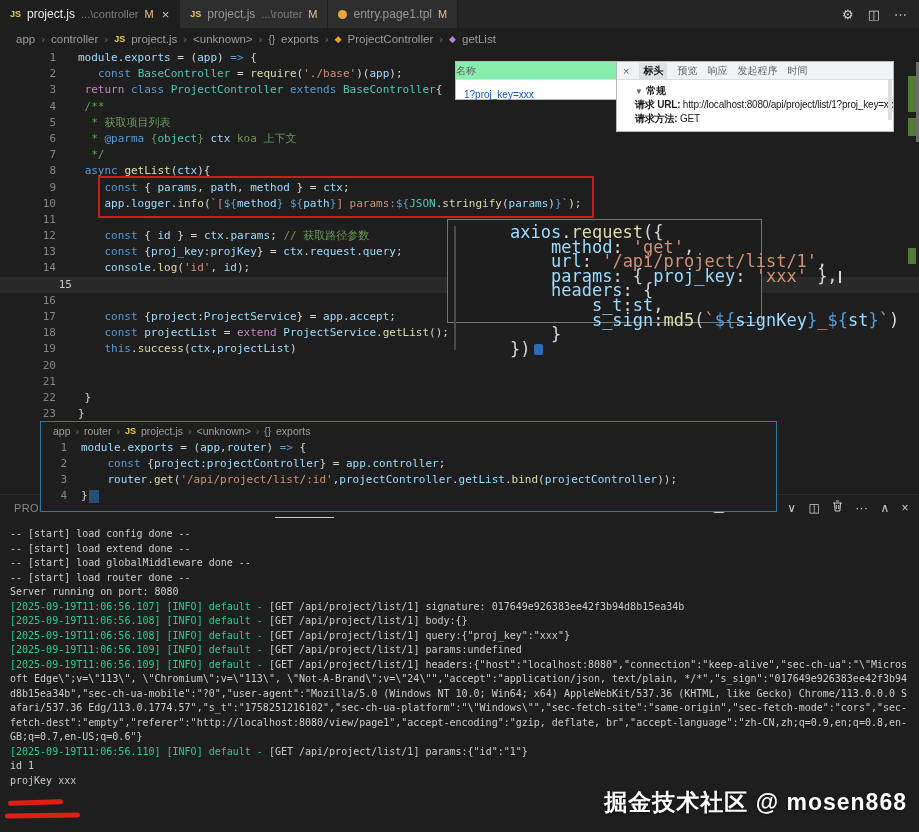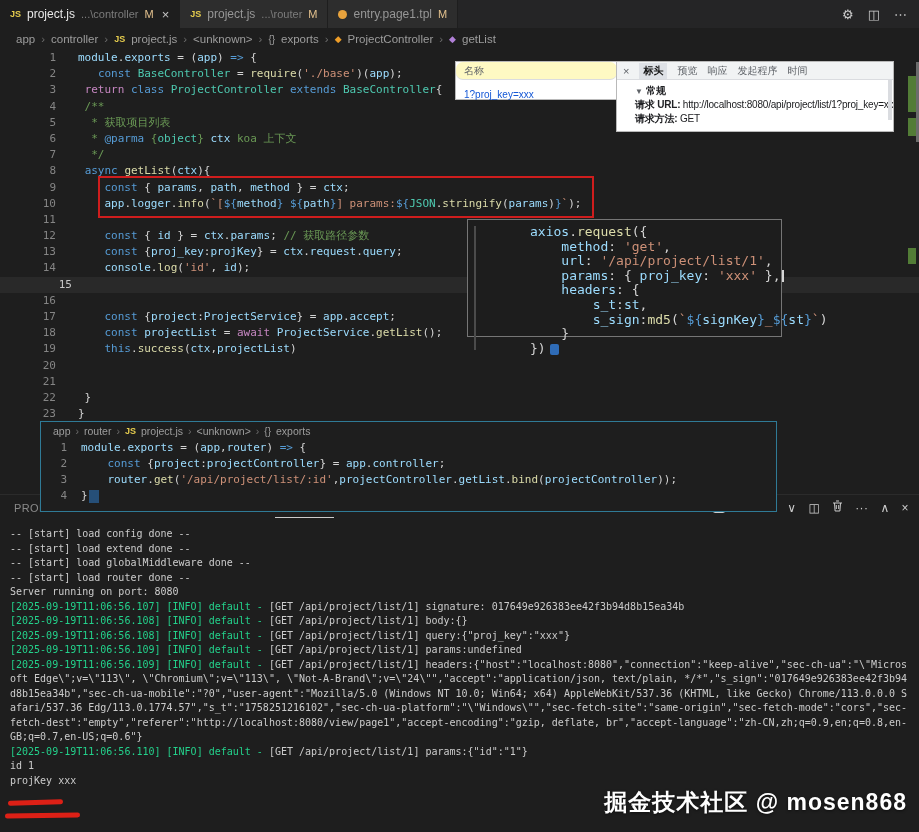--- a/index.html
+++ b/index.html
@@ -34,33 +34,33 @@
   .tk-cur{display:inline-block;width:2px;height:12px;background:#d7d7d7;vertical-align:middle;margin-left:1px;}
   .tk-fold{display:inline-block;width:9px;height:11px;background:#2f6cb7;border-radius:2px;vertical-align:middle;margin-left:4px;}
   .tk-hl{display:inline-block;width:10px;height:13px;background:#264f78;vertical-align:middle;margin-left:1px;}
   .red-box{position:absolute;left:98px;top:176px;width:492px;height:38px;border:2px solid #cf1d1d;z-index:4;}
   .gm{position:absolute;right:3px;width:8px;background:#527c36;z-index:5;}
   .gm1{top:76px;height:36px;} .gm2{top:118px;height:18px;} .gm3{top:248px;height:16px;}
   .sb{position:absolute;right:0;top:62px;width:3px;height:80px;background:rgba(255,255,255,0.35);z-index:5;}
   
   .dt{position:absolute;left:455px;top:61px;z-index:6;}
   .dt-left{position:absolute;left:0;top:0;width:161px;height:37px;background:#fff;border:1px solid #b9b9b9;}
-  .dt-name-header{height:17px;background:#fef9c3;border-bottom:1px solid #dadce0;font-size:10px;color:#5f6368;display:flex;align-items:center;padding-left:8px;border-radius:7px;}
+  .dt-name-header{height:17px;background:#86efac;border-bottom:1px solid #dadce0;font-size:10px;color:#5f6368;display:flex;align-items:center;}
   .dt-req-row{height:28px;display:flex;align-items:center;padding-left:8px;font-size:10px;color:#1558d6;}
   .dt-right{position:absolute;left:161px;top:0;width:276px;height:69px;background:#fff;border:1px solid #b9b9b9;overflow:hidden;}
   .dt-tabs{height:17px;background:#f1f3f4;border-bottom:1px solid #dadce0;display:flex;align-items:center;gap:10px;padding-left:6px;font-size:10px;color:#5f6368;}
   .dt-tab.active{color:#111;font-weight:bold;background:#dee1e6;padding:1px 4px;}
   .dt-close{color:#5f6368;font-size:11px;}
   .dt-general{font-size:10px;color:#202124;font-weight:bold;padding:4px 0 0 6px;margin-left:12px;}
   .dt-tri{color:#5f6368;font-size:8px;margin-right:3px;}
   .dt-kv{font-size:10px;color:#202124;padding-left:18px;height:14px;line-height:14px;white-space:nowrap;letter-spacing:-0.2px;}
   .dt-kv b{font-weight:bold;}
   .dt-scroll{position:absolute;right:1px;top:18px;width:4px;height:40px;background:#dadce0;}
   
-  .snippet{position:absolute;left:467px;top:219px;width:315px;height:118px;background:#1d1d1d;border:1px solid #767676;z-index:6;font-family:"DejaVu Sans Mono",monospace;font-size:13px;padding-top:5px;box-sizing:border-box;}
+  .snippet{position:absolute;left:447px;top:219px;width:315px;height:104px;background:#1d1d1d;border:1px solid #767676;z-index:6;font-family:"DejaVu Sans Mono",monospace;font-size:17px;padding-top:5px;box-sizing:border-box;}
   .snippet .code-line{height:14.6px;line-height:14.6px;}
   .snippet .code-text{padding-left:62px;}
   .snippet-scroll{position:absolute;left:6px;top:6px;width:2px;height:124px;background:#4b4b4b;}
   
   .pane{position:absolute;left:40px;top:421px;width:737px;height:91px;background:#1e1e1e;border:1px solid #2f7a96;z-index:6;box-sizing:border-box;}
   .pane-crumbs{height:18px;display:flex;align-items:center;gap:5px;padding-left:12px;font-size:10.5px;color:#9d9d9d;}
   .pane .code-line{height:16px;line-height:16px;font-family:"DejaVu Sans Mono",monospace;font-size:11px;}
   .pane .line-num{width:26px;padding-right:10px;}
   .pane .code-text{padding-left:4px;}
   
@@ -192,21 +192,21 @@
       <div class="code-line">
         <span class="line-num">16</span>
         <span class="code-text"></span>
       </div>
       <div class="code-line">
         <span class="line-num">17</span>
         <span class="code-text"><span class="tk-d">    </span><span class="tk-k">const</span><span class="tk-d"> {</span><span class="tk-v">project</span><span class="tk-d">:</span><span class="tk-v">ProjectService</span><span class="tk-d">} = </span><span class="tk-v">app</span><span class="tk-d">.</span><span class="tk-v">accept</span><span class="tk-d">;</span></span>
       </div>
       <div class="code-line">
         <span class="line-num">18</span>
-        <span class="code-text"><span class="tk-d">    </span><span class="tk-k">const</span><span class="tk-d"> </span><span class="tk-v">projectList</span><span class="tk-d"> = </span><span class="tk-c">await</span><span class="tk-d"> </span><span class="tk-v">ProjectService</span><span class="tk-d">.</span><span class="tk-f">getList</span><span class="tk-d">();</span></span>
+        <span class="code-text"><span class="tk-d">    </span><span class="tk-k">const</span><span class="tk-d"> </span><span class="tk-v">projectList</span><span class="tk-d"> = </span><span class="tk-c">extend</span><span class="tk-d"> </span><span class="tk-v">ProjectService</span><span class="tk-d">.</span><span class="tk-f">getList</span><span class="tk-d">();</span></span>
       </div>
       <div class="code-line">
         <span class="line-num">19</span>
         <span class="code-text"><span class="tk-d">    </span><span class="tk-k">this</span><span class="tk-d">.</span><span class="tk-f">success</span><span class="tk-d">(</span><span class="tk-v">ctx</span><span class="tk-d">,</span><span class="tk-v">projectList</span><span class="tk-d">)</span></span>
       </div>
       <div class="code-line">
         <span class="line-num">20</span>
         <span class="code-text"></span>
       </div>
       <div class="code-line">

